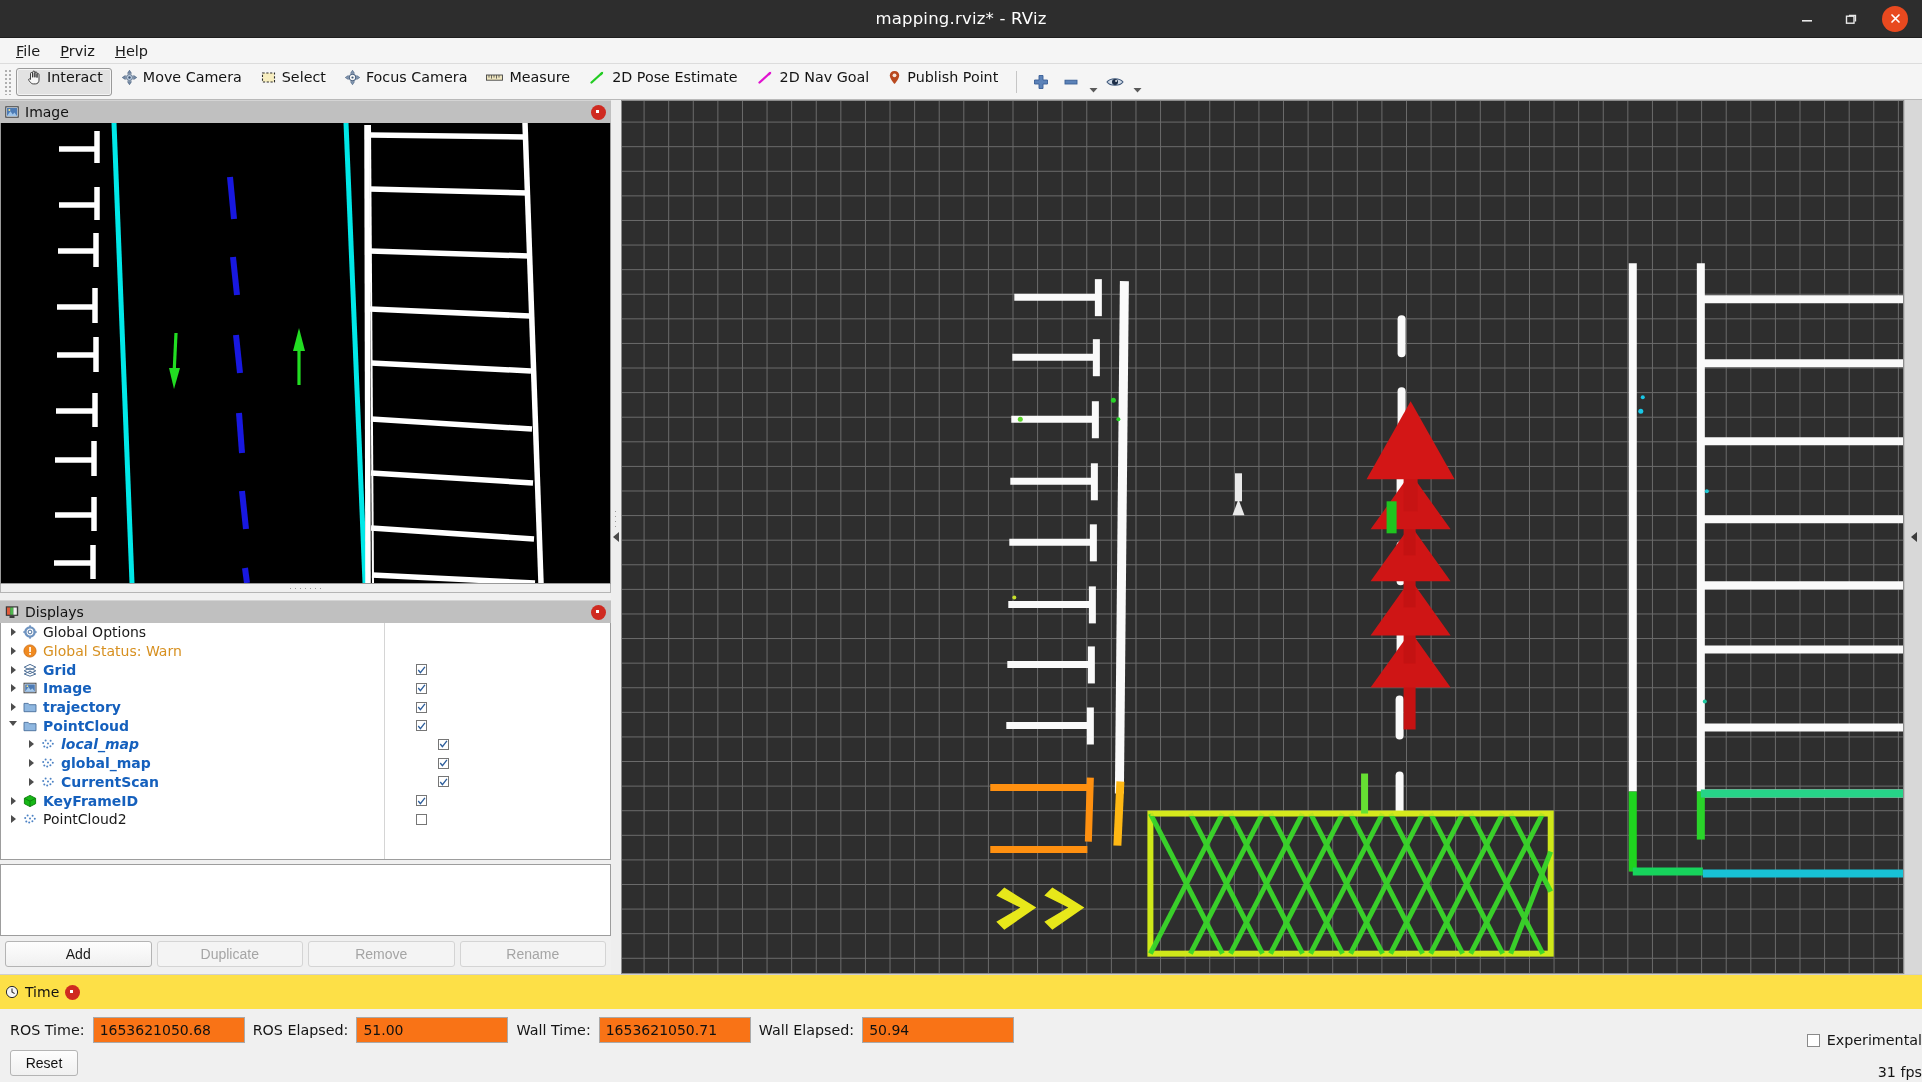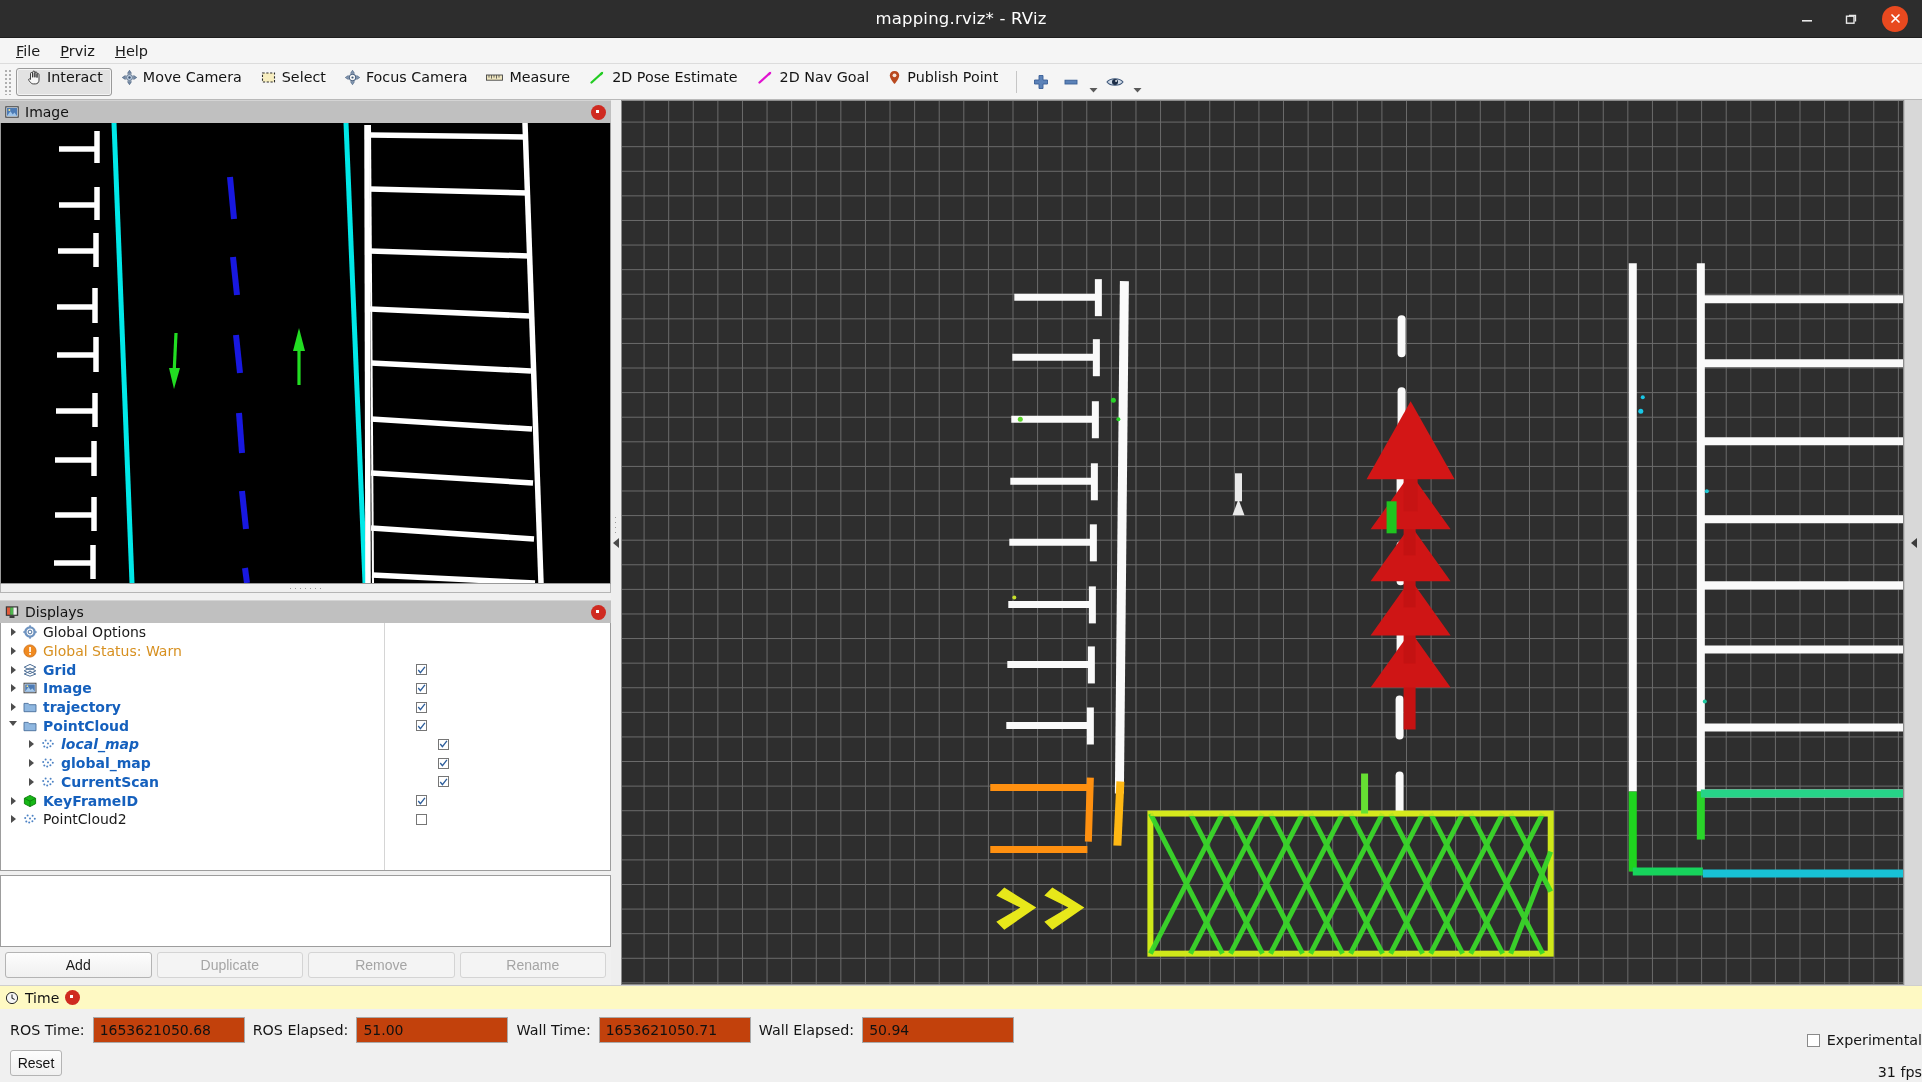--- a/index.html
+++ b/index.html
@@ -127,30 +127,30 @@
         linear-gradient(to right, #6b6b6b 1px, transparent 1px),
         linear-gradient(to bottom, #6b6b6b 1px, transparent 1px);
      background-size: 24.6px 24.6px;
      background-position: -3px -4px;
      opacity:1;
   }
   .scene { position:absolute; inset:0; }
 
   
   .timepanel { flex:0 0 auto; background:#f0f0f0; border-top:1px solid #cfcfcf; }
-  .time-header { height:23px; background:#fef9c3; display:flex; align-items:center; padding:0 5px;
+  .time-header { height:34px; background:#fde047; display:flex; align-items:center; padding:0 5px;
      font-size:14px; color:#111; gap:6px;}
   .time-body { position:relative; padding:8px 10px 6px 10px; }
   .time-row { display:flex; align-items:center; gap:8px; }
   .tfield-label { font-size:14.3px; color:#151515; white-space:nowrap; }
-  .tfield { height:26px; border:1px solid #a9a9a9; background:#c2410c; font-size:14px; color:#111;
+  .tfield { height:26px; border:1px solid #a9a9a9; background:#f97316; font-size:14px; color:#111;
             padding:0 6px; display:flex; align-items:center; }
   .tf1 { width:152px; } .tf2 { width:152px; } .tf3 { width:152px; } .tf4 { width:152px; }
   .resetrow { margin-top:7px; }
-  .resetbtn { width:52px; height:26px; font-size:14px; border:1px solid #b4b4b4; border-radius:3px;
+  .resetbtn { width:68px; height:26px; font-size:14px; border:1px solid #b4b4b4; border-radius:3px;
               background:linear-gradient(#fdfdfd,#f0f0f0); color:#111; cursor:pointer;}
   .rightstat { position:absolute; right:0; top:6px; text-align:right;margin-top:17px; }
   .exp-row { display:flex; align-items:center; gap:7px; justify-content:flex-end; font-size:14.3px; color:#141414;}
   .exp-box { width:13px; height:13px; border:1px solid #8a8a8a; background:#fff; }
   .fps { margin-top:16px; font-size:14.3px; color:#141414; }
 
   svg { display:block; }
 </style>
 </head>
 <body>

